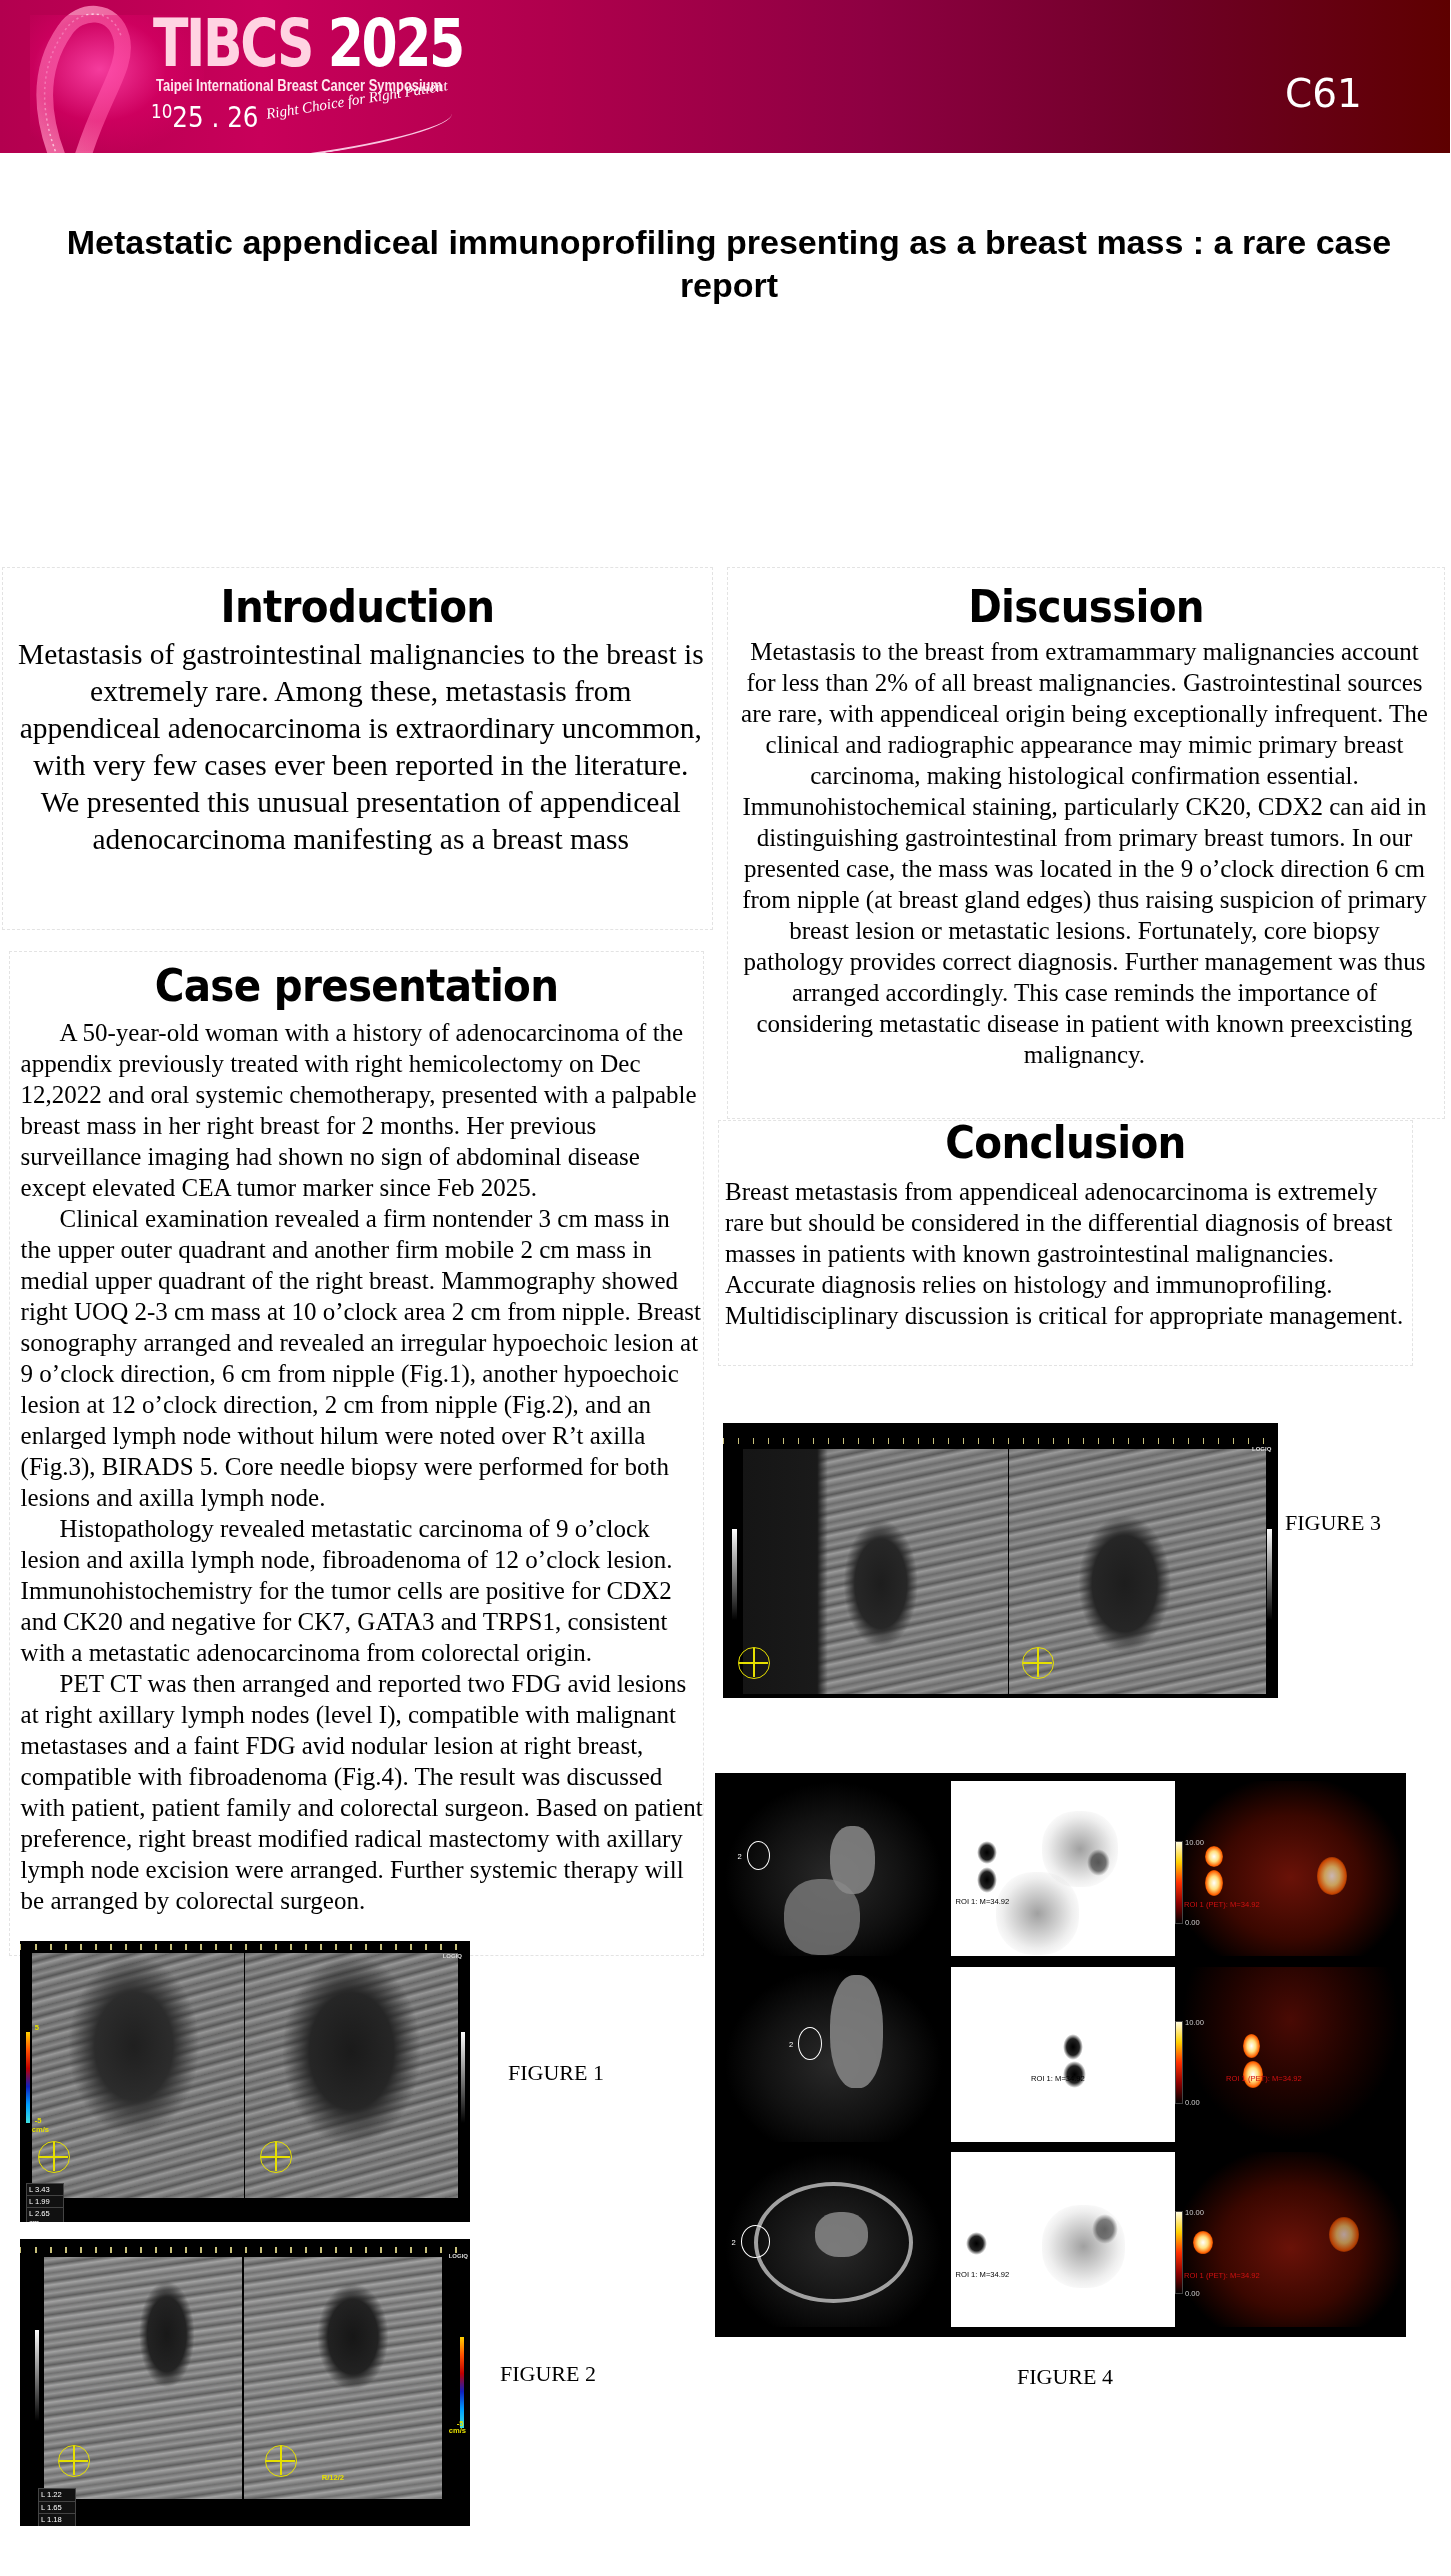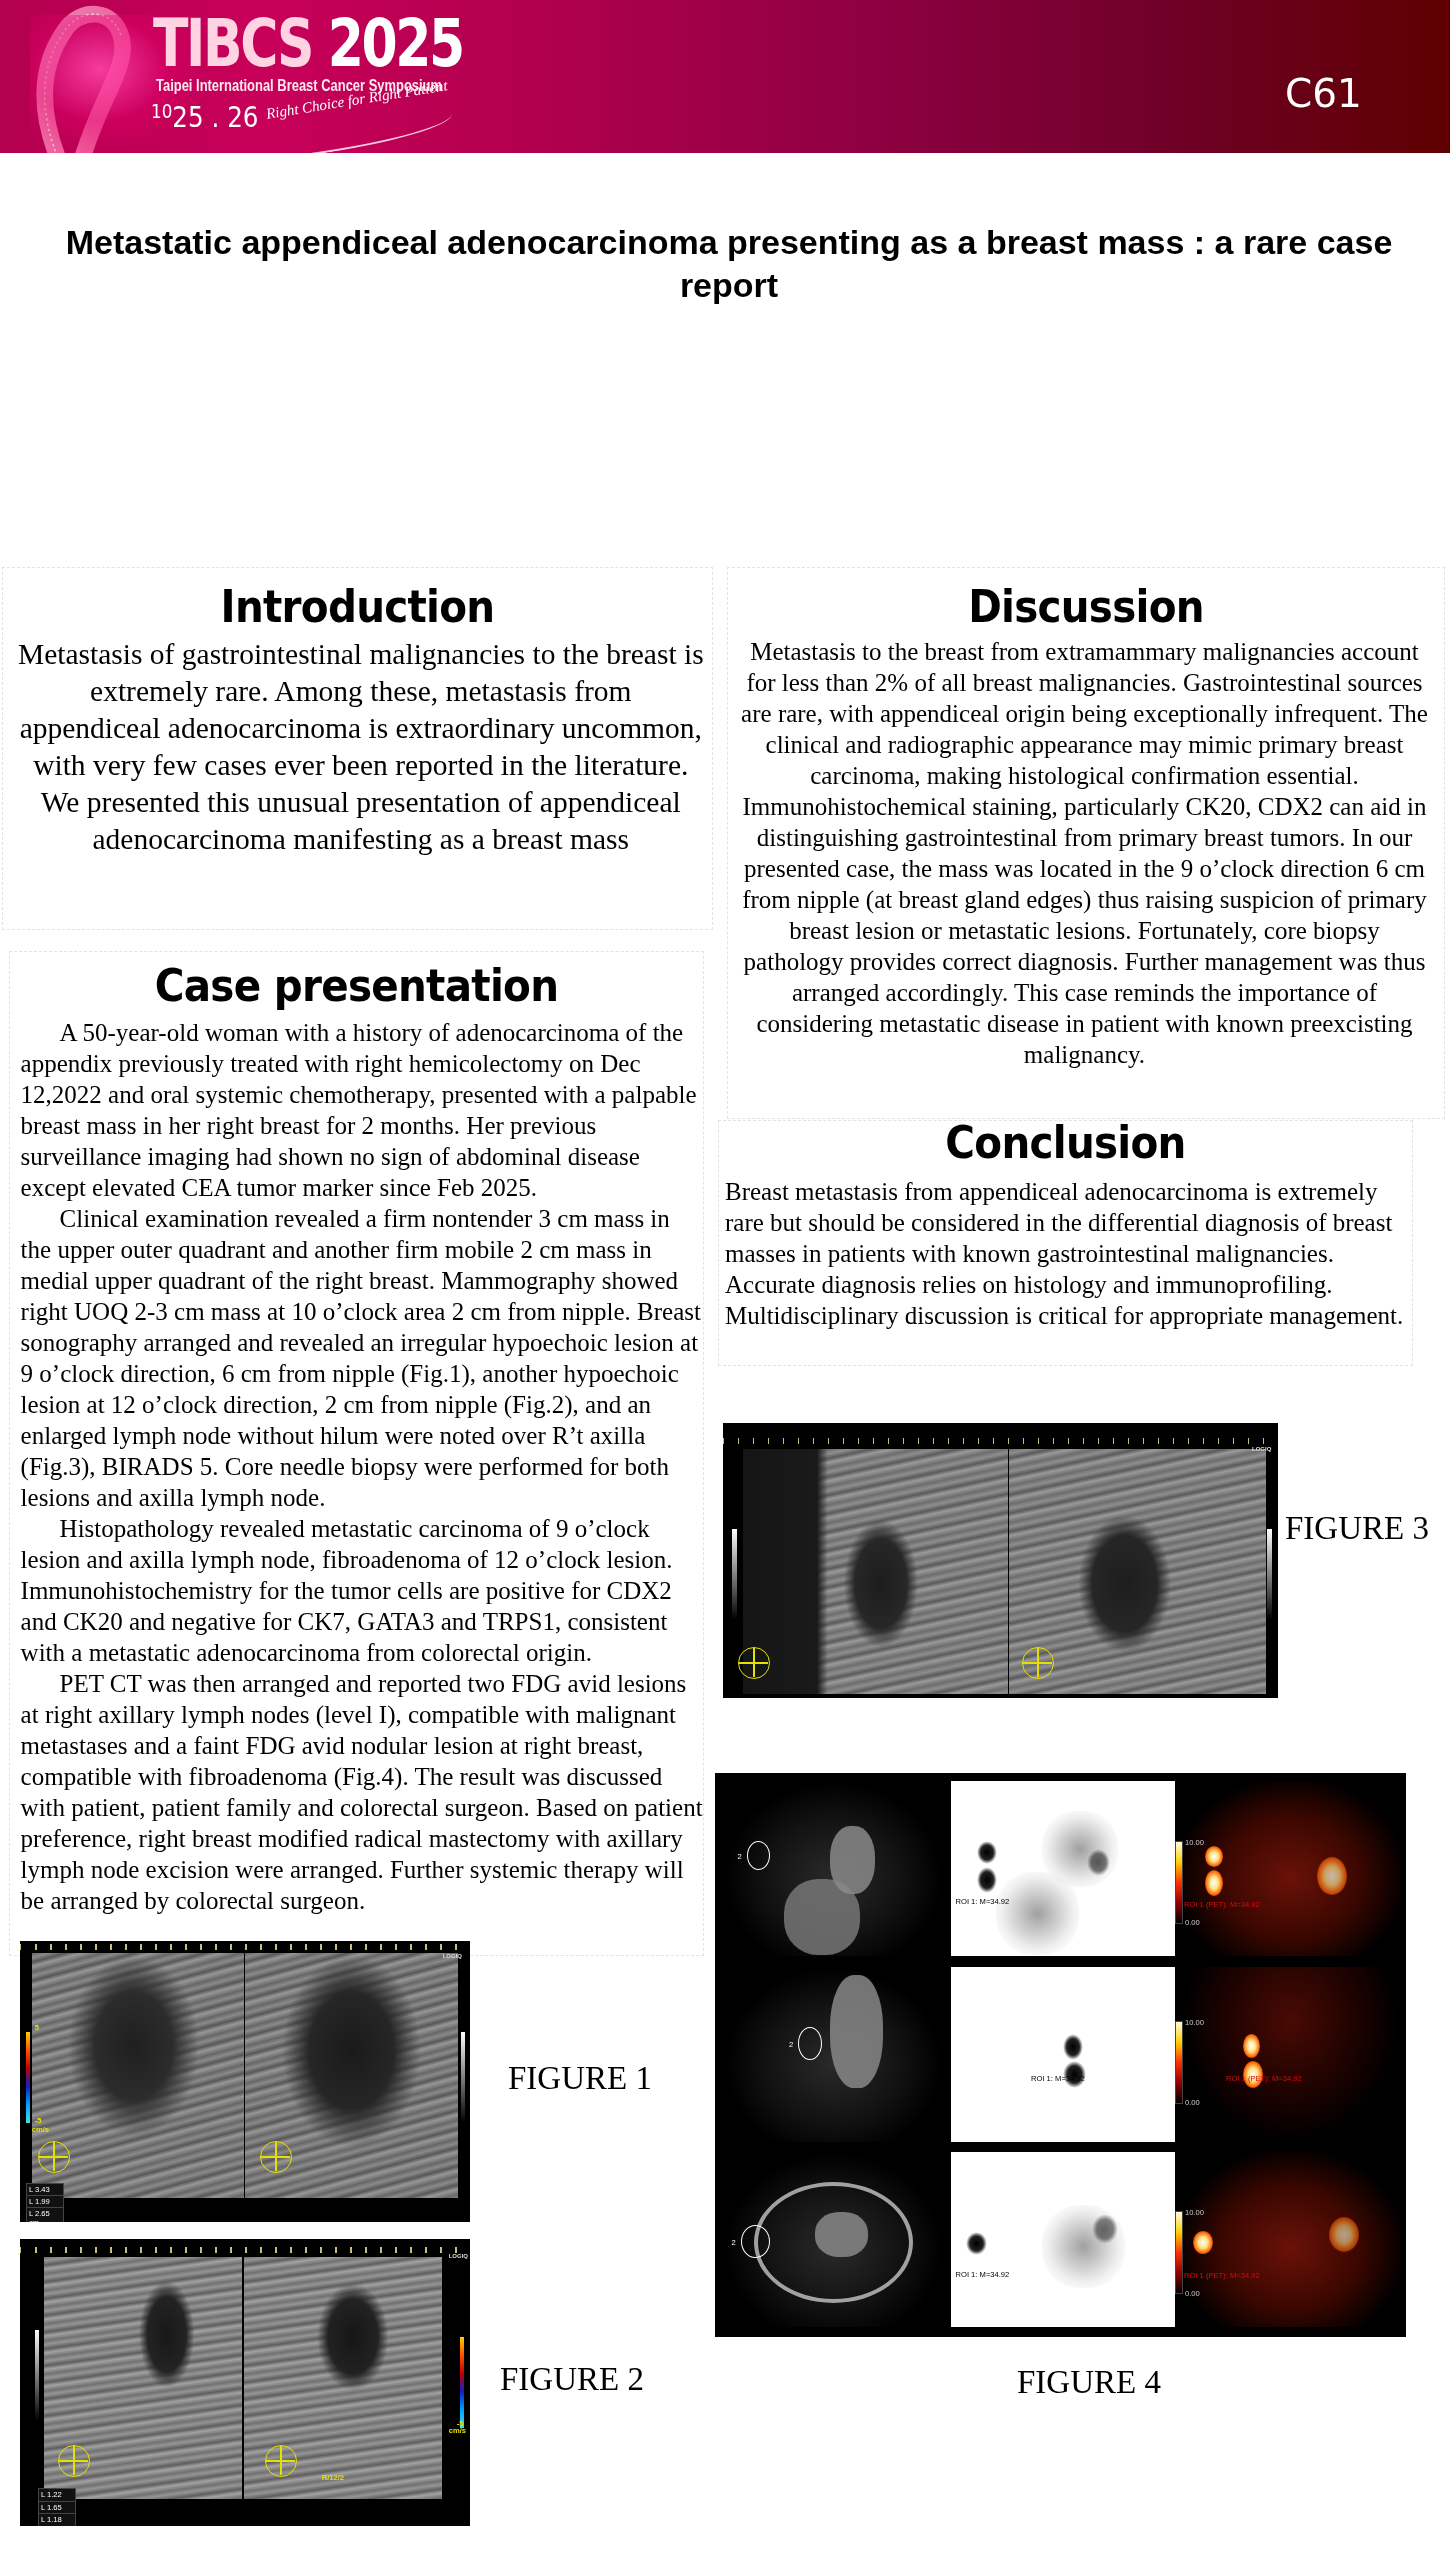--- a/index.html
+++ b/index.html
@@ -81,21 +81,21 @@
   #sec-conclusion .sec-heading { margin-top: 0px; }
   #sec-conclusion .body-text { margin: 10.6px 7.6px 0 6px; }
 
   #sec-case { left: 9px; top: 951px; width: 695px; height: 1005px; }
   #sec-case .sec-heading { margin-top: 12px; }
   #sec-case .body-text { margin: 9px 0 0 10.6px; }
 
   
   .figure { position: absolute; background: #000; overflow: hidden; }
   .fig-caption {
-    position: absolute; font-family: "Liberation Serif", serif; font-size: 33px; line-height: 1; white-space: nowrap;
+    position: absolute; font-family: "Liberation Serif", serif; font-size: 22px; line-height: 1; white-space: nowrap;
   }
   .us-pane {
     position: absolute; background:
       radial-gradient(ellipse at 50% 45%, rgba(30,30,30,0.95) 0%, rgba(40,40,40,0.85) 20%, rgba(0,0,0,0) 34%),
       repeating-linear-gradient(170deg, #6a6a6a 0px, #8d8d8d 4.5px, #5c5c5c 9px, #9a9a9a 13px, #6e6e6e 18px);
   }
   .us-ruler {
     position: absolute; left: 0; right: 0; top: 3px; height: 6px;
     background: repeating-linear-gradient(90deg, #c8c07a 0px, #c8c07a 1.5px, transparent 1.5px, transparent 15px);
   }
@@ -149,21 +149,21 @@
   <div class="logo-sub">Taipei International Breast Cancer Symposium</div>
   <div class="logo-date">
     <span class="small">10</span><span>25 . 26</span>
   </div>
   <div class="logo-tag">Right Choice for Right Patient</div>
   <div class="swoosh"></div>
   <div class="poster-code">C61</div>
 </header>
 
 <section class="title-block">
-  <h1 class="title">Metastatic appendiceal adenocarcinoma presenting as a breast mass : a rare case report</h1>
+  <h1 class="title">Metastatic appendiceal immunoprofiling presenting as a breast mass : a rare case report</h1>
 </section>
 
 <section class="section" id="sec-intro">
   <h2 class="sec-heading">Introduction</h2>
   <p class="body-text center">Metastasis of gastrointestinal malignancies to the breast is extremely rare. Among these, metastasis from appendiceal adenocarcinoma is extraordinary uncommon, with very few cases ever been reported in the literature. We presented this unusual presentation of appendiceal adenocarcinoma manifesting as a breast mass</p>
 </section>
 
 <section class="section" id="sec-discussion">
   <h2 class="sec-heading">Discussion</h2>
   <p class="body-text">Metastasis to the breast from extramammary malignancies account for less than 2% of all breast malignancies. Gastrointestinal sources are rare, with appendiceal origin being exceptionally infrequent. The clinical and radiographic appearance may mimic primary breast carcinoma, making histological confirmation essential. Immunohistochemical staining, particularly CK20, CDX2 can aid in distinguishing gastrointestinal from primary breast tumors. In our presented case, the mass was located in the 9 o’clock direction 6 cm from nipple (at breast gland edges) thus raising suspicion of primary breast lesion or metastatic lesions. Fortunately, core biopsy pathology provides correct diagnosis. Further management was thus arranged accordingly. This case reminds the importance of considering metastatic disease in patient with known preexcisting malignancy.</p>

